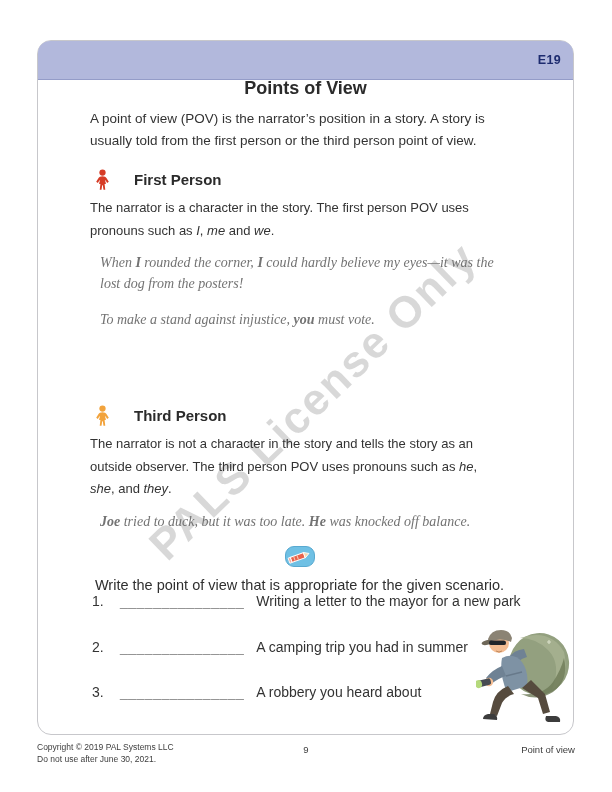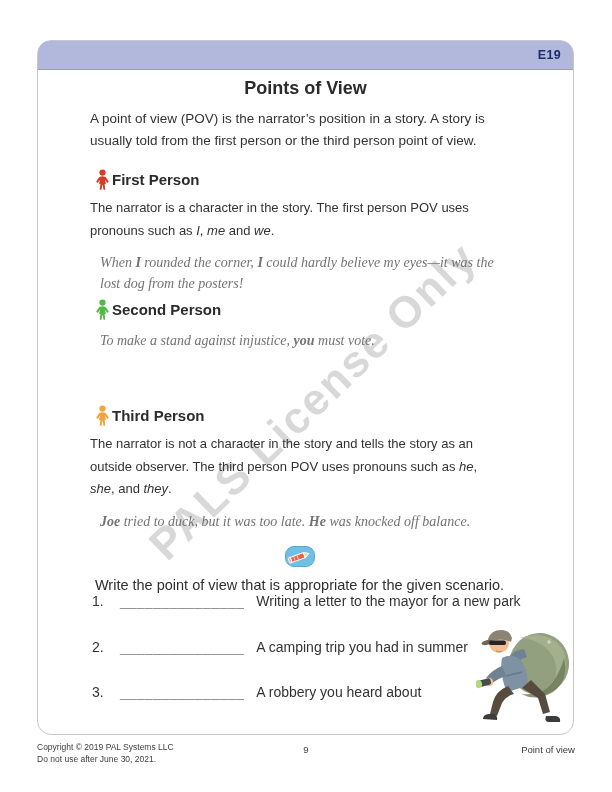--- a/index.html
+++ b/index.html
@@ -2,40 +2,40 @@
 <html><head>
 <meta charset="utf-8">
 <style>
   html,body{margin:0;padding:0;background:#ffffff;}
   body{width:612px;height:792px;font-family:"Liberation Sans",sans-serif;color:#333;}
   .sheet{position:relative;width:612px;height:792px;background:#fff;overflow:hidden;}
 
   .content-box{position:absolute;left:37px;top:40px;width:537px;height:695px;
     border:1.5px solid #c7c7cb;border-radius:14px;background:#fff;box-sizing:border-box;}
 
-  .header-bar{position:absolute;top:0;left:0;right:0;height:29px;background:#b2b8dc;
+  .header-bar{position:absolute;top:0;left:0;right:0;height:39px;background:#b2b8dc;
     border-radius:12px 12px 0 0;border-bottom:1px solid #949cc8;
     display:flex;align-items:center;justify-content:flex-end;padding:0 12px;box-sizing:border-box;}
   .badge{color:#1d2b6f;font-weight:700;font-size:12.5px;letter-spacing:.3px;}
 
   .watermark{position:absolute;left:275px;top:360px;transform:translate(-50%,-50%) rotate(-44deg);
     font-size:44px;font-weight:700;color:rgba(125,125,125,0.30);white-space:nowrap;
     letter-spacing:2px;z-index:0;pointer-events:none;}
 
   .title{position:absolute;top:37px;left:0;width:100%;text-align:center;margin:0;
     font-size:18px;font-weight:700;color:#2b2b2b;}
 
   .intro{position:absolute;top:67px;left:52px;right:44px;margin:0;
     font-size:13.5px;line-height:22px;color:#333;}
 
   .section{position:absolute;left:52px;right:40px;}
   .section-1{top:128px;}
   .section-2{top:258px;}
   .section-3{top:364px;}
-  .section-heading{display:flex;align-items:center;gap:2px;margin:0 0 7px 5px;
+  .section-heading{display:flex;align-items:center;gap:24px;margin:0 0 7px 5px;
     font-size:15px;font-weight:700;color:#2b2b2b;}
   .person-icon{width:15px;height:21px;flex:0 0 auto;}
   .section-body{margin:0;font-size:13px;line-height:22.5px;color:#333;}
   .example{margin:10px 0 0 10px;font-family:"Liberation Serif",serif;font-style:italic;
     font-size:14px;line-height:21px;color:#737373;}
 
   .directions{position:absolute;top:505px;left:18px;right:30px;display:flex;align-items:center;gap:10px;
     font-size:14.5px;color:#2f2f2f;flex-direction:column;}
   .pencil-icon{width:30px;height:21px;flex:0 0 auto;}
 
@@ -75,29 +75,20 @@
             <path d="M10 9.8c-2.6 0-4.6 1.1-5.7 2.9L1.6 17l2.2 1.5 2.2-3.5.6.4-1.3 4.2 1.9.5-.9 7.4h2.4l.9-6h.8l.9 6h2.4l-.9-7.4 1.9-.5-1.3-4.2.6-.4 2.2 3.5 2.2-1.5-2.7-4.3C14.6 10.9 12.6 9.8 10 9.8z"></path>
           </g>
         </svg>
         <span>First Person</span>
       </div>
       <p class="section-body"><span>The narrator is a character in the story. The first person POV uses</span><br><span>pronouns such as </span><span style="font-style: italic;">I</span><span>, </span><span style="font-style: italic;">me</span><span> and </span><span style="font-style: italic;">we</span><span>.</span></p>
       <p class="example"><span>When </span><span style="font-weight: 700;">I</span><span> rounded the corner, </span><span style="font-weight: 700;">I</span><span> could hardly believe my eyes—it was the</span><br><span>lost dog from the posters!</span></p>
     </div>
 
     <div class="section section-2">
-      <div class="section-heading">
-        <svg class="person-icon" viewBox="0 0 20 28">
-          <g style="fill: rgb(83, 185, 72);">
-            <circle cx="10" cy="4.8" r="4.2"></circle>
-            <path d="M10 9.8c-2.6 0-4.6 1.1-5.7 2.9L1.6 17l2.2 1.5 2.2-3.5.6.4-1.3 4.2 1.9.5-.9 7.4h2.4l.9-6h.8l.9 6h2.4l-.9-7.4 1.9-.5-1.3-4.2.6-.4 2.2 3.5 2.2-1.5-2.7-4.3C14.6 10.9 12.6 9.8 10 9.8z"></path>
-          </g>
-        </svg>
-        <span>Second Person</span>
-      </div>
       <p class="example"><span>To make a stand against injustice, </span><span style="font-weight: 700;">you</span><span> must vote.</span></p>
     </div>
 
     <div class="section section-3">
       <div class="section-heading">
         <svg class="person-icon" viewBox="0 0 20 28">
           <g style="fill: rgb(242, 163, 60);">
             <circle cx="10" cy="4.8" r="4.2"></circle>
             <path d="M10 9.8c-2.6 0-4.6 1.1-5.7 2.9L1.6 17l2.2 1.5 2.2-3.5.6.4-1.3 4.2 1.9.5-.9 7.4h2.4l.9-6h.8l.9 6h2.4l-.9-7.4 1.9-.5-1.3-4.2.6-.4 2.2 3.5 2.2-1.5-2.7-4.3C14.6 10.9 12.6 9.8 10 9.8z"></path>
           </g>

